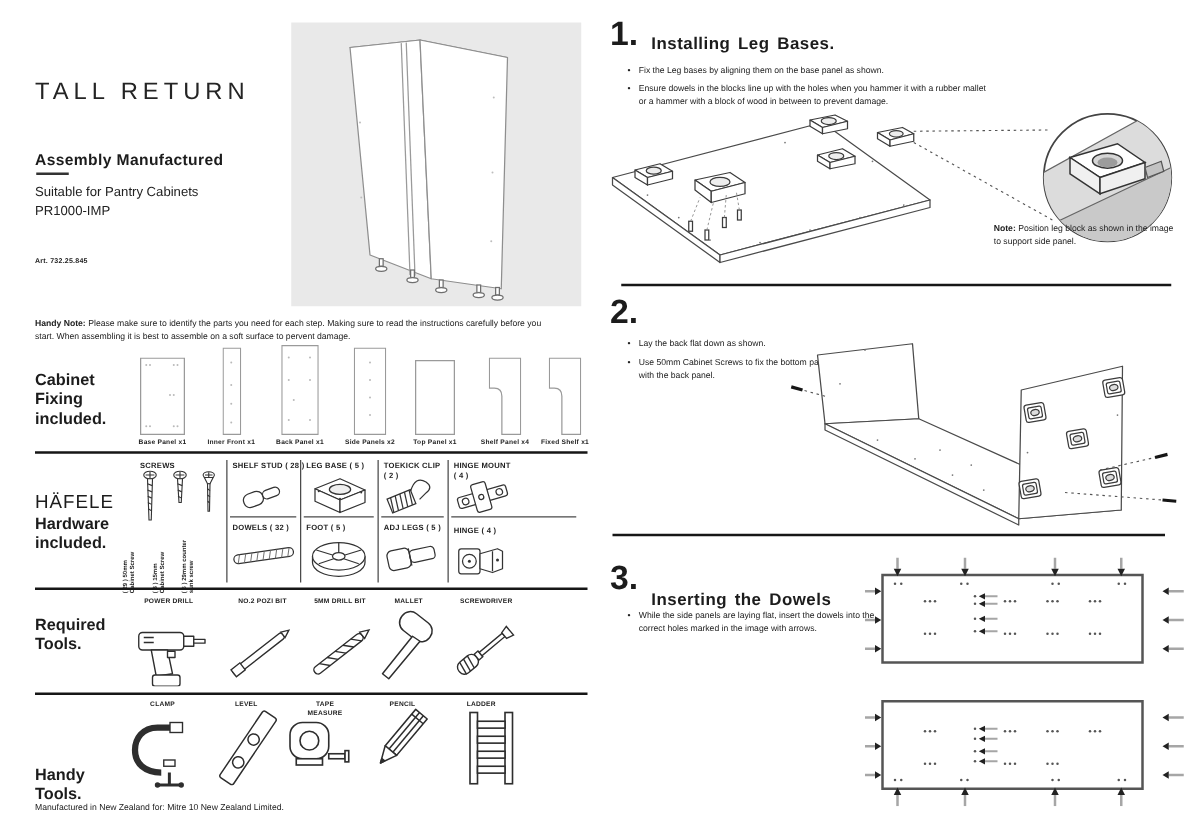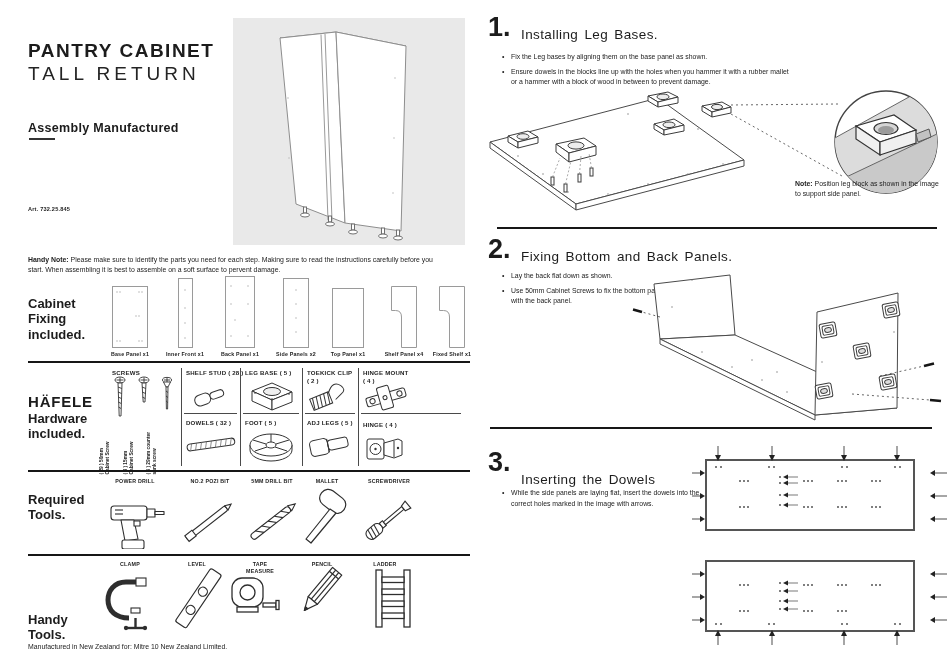--- a/index.html
+++ b/index.html
@@ -11,45 +11,46 @@
   .rule{position:absolute;background:#161616;height:2px}
   .vline{position:absolute;background:#4a4a4a;width:1px}
   .hline{position:absolute;background:#4a4a4a;height:1px}
   .title1{font-size:19px;font-weight:bold;letter-spacing:1.5px}
   .title2{font-size:19px;font-weight:400;letter-spacing:4px;color:#242424}
   .subtitle{font-size:12.5px;font-weight:bold;letter-spacing:.3px}
   .sub-underline{position:absolute;width:26px;height:1.5px;background:#333}
   .suitable{font-size:10.5px;line-height:1.45;color:#222}
   .artno{font-size:5.6px;font-weight:bold;letter-spacing:.2px}
   .sec-head{font-size:13px;font-weight:bold;line-height:1.18}
-  .brand{font-size:15px;font-weight:bold;letter-spacing:.8px}
+  .brand{font-size:15px;font-weight:normal;letter-spacing:.8px}
   .cell-label{font-size:5.3px;font-weight:bold;letter-spacing:.2px;text-align:center;line-height:1.25}
   .hw-label{font-size:6.1px;font-weight:bold;letter-spacing:.2px;line-height:1.25}
   .rot-label{font-size:4.8px;font-weight:bold;line-height:1.2;transform:rotate(-90deg);transform-origin:left bottom;white-space:pre-line}
   .step-num{font-size:27px;font-weight:bold}
-  .step-title{font-size:13.5px;font-weight:normal;letter-spacing:.4px;word-spacing:2px}
+  .step-title{font-size:13.5px;font-weight:bold;letter-spacing:.4px;word-spacing:2px}
   .bullets{list-style:none}
   .bullets li{position:relative;padding-left:11px;font-size:6.9px;line-height:1.55;margin-bottom:4px;color:#222}
   .bullets li::before{content:"\2022";position:absolute;left:2px;top:0}
   .small-text{font-size:6.9px;line-height:1.5;color:#222}
   .note-label{font-weight:bold;margin-right:2px}
   .hero{position:absolute;left:233px;top:18px;width:232px;height:227px;background:#e9e9e9}
   svg{display:block}
 </style>
 </head>
 <body>
 
 <div class="page">
 
-  <div class="abs title1" style="left:28px;top:40px">PANTRY CABINET</div>
   <div class="abs title2" style="left:28px;top:63px">TALL RETURN</div>
 
   <div class="abs subtitle" style="left:28px;top:121px">Assembly Manufactured</div>
   <div class="sub-underline" style="left:29px;top:138px"></div>
 
+  <div class="abs suitable pre" style="left:28px;top:147px">Suitable for Pantry Cabinets
+PR1000-IMP</div>
 
   <div class="abs artno" style="left:28px;top:206px">Art. 732.25.845</div>
 
   <div class="hero">
     <svg viewBox="0 0 232 227" width="232" height="227">
       <g fill="#ffffff" stroke="#8e8e8e" stroke-width="1" stroke-linejoin="round">
         <polygon points="47,20 103,14 173,28 117,36"></polygon>
         <polygon points="47,20 103,14 112,205 63,186"></polygon>
         <polygon points="103,14 173,28 168,213 112,205"></polygon>
       </g>
@@ -511,21 +512,20 @@
     </g>
   </svg>
 
   <div class="abs small-text" style="left:795px;top:179px;width:150px">
     <span class="note-label">Note:</span><span>Position leg block as shown in the image to support side panel.</span>
   </div>
 
   <div class="rule" style="left:497px;top:227px;width:440px"></div>
 
   <div class="abs step-num" style="left:488px;top:234px">2.</div>
-  <div class="abs step-title" style="left:521px;top:249px">Fixing Bottom and Back Panels.</div>
   <ul class="abs bullets" style="left:500px;top:271px;width:172px">
     <li>Lay the back flat down as shown.</li>
     <li>Use 50mm Cabinet Screws to fix the bottom panel with the back panel.</li>
   </ul>
 
   <svg class="abs" style="left:612px;top:272px" width="332" height="156">
     <g fill="#fff" stroke="#4a4a4a" stroke-width="1" stroke-linejoin="round">
       <polygon points="42,12 118,3 123,63 48,67"></polygon>
       <polygon points="48,67 123,63 285,136 203,143"></polygon>
       <polygon points="48,67 203,143 203,148 48,72"></polygon>

